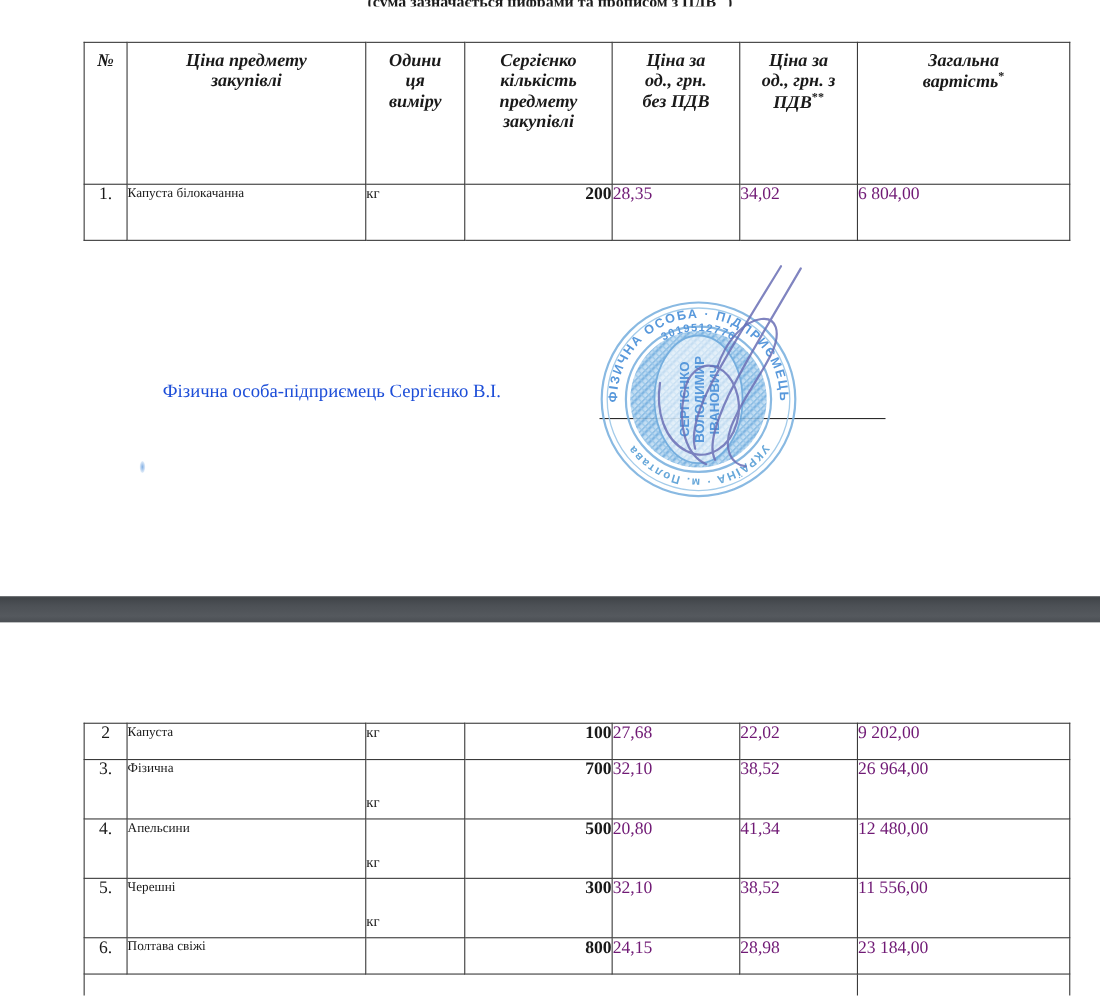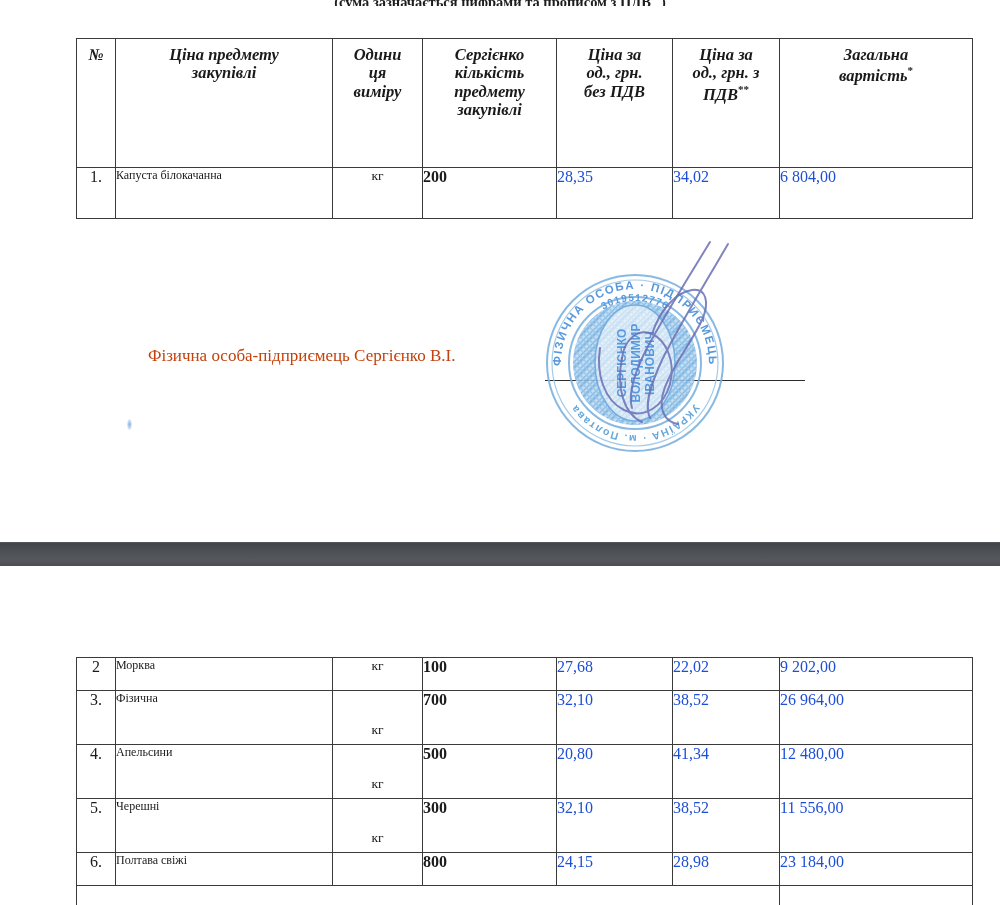--- a/index.html
+++ b/index.html
@@ -83,48 +83,47 @@
   .cell-num {
     text-align: center;
     font-size: 16px;
     padding-top: 6px;
   }
   .cell-desc {
     font-size: 12px;
     padding: 6px 0 0 8px;
   }
   .cell-unit {
-    text-align: center;
     font-size: 13.5px;
     padding-top: 9px;
   }
   .cell-unit.bottom {
     vertical-align: bottom;
     padding-top: 0;
     padding-bottom: 6px;
   }
   .cell-qty {
-    text-align: left;
+    text-align: right;
     font-size: 16px;
     font-weight: bold;
     padding-top: 6px;
   }
   .cell-price, .cell-total {
-    color: #1d4ed8;
+    color: #701a75;
     font-size: 16px;
     padding: 6px 0 0 8px;
   }
 
   
   #signature-line {
     position: absolute;
     left: 148px;
     top: 346px;
     font-size: 17px;
-    color: #c2410c;
+    color: #1d4ed8;
     white-space: nowrap;
   }
   #signature-rule {
     position: absolute;
     left: 545px;
     top: 380px;
     width: 260px;
     height: 1.4px;
     background: #2b2b2b;
   }
@@ -316,21 +315,21 @@
         <col class="c-desc">
         <col class="c-unit">
         <col class="c-qty">
       <col class="c-p1">
         <col class="c-p2">
         <col class="c-total">
     </colgroup>
     <tbody>
       <tr>
         <td class="cell-num">2</td>
-        <td class="cell-desc">Морква</td>
+        <td class="cell-desc">Капуста</td>
         <td class="cell-unit">кг</td>
         <td class="cell-qty">100</td>
         <td class="cell-price">27,68</td>
         <td class="cell-price">22,02</td>
         <td class="cell-total">9 202,00</td>
       </tr>
       <tr class="tall">
         <td class="cell-num">3.</td>
         <td class="cell-desc">Фізична</td>
         <td class="cell-unit bottom">кг</td>

